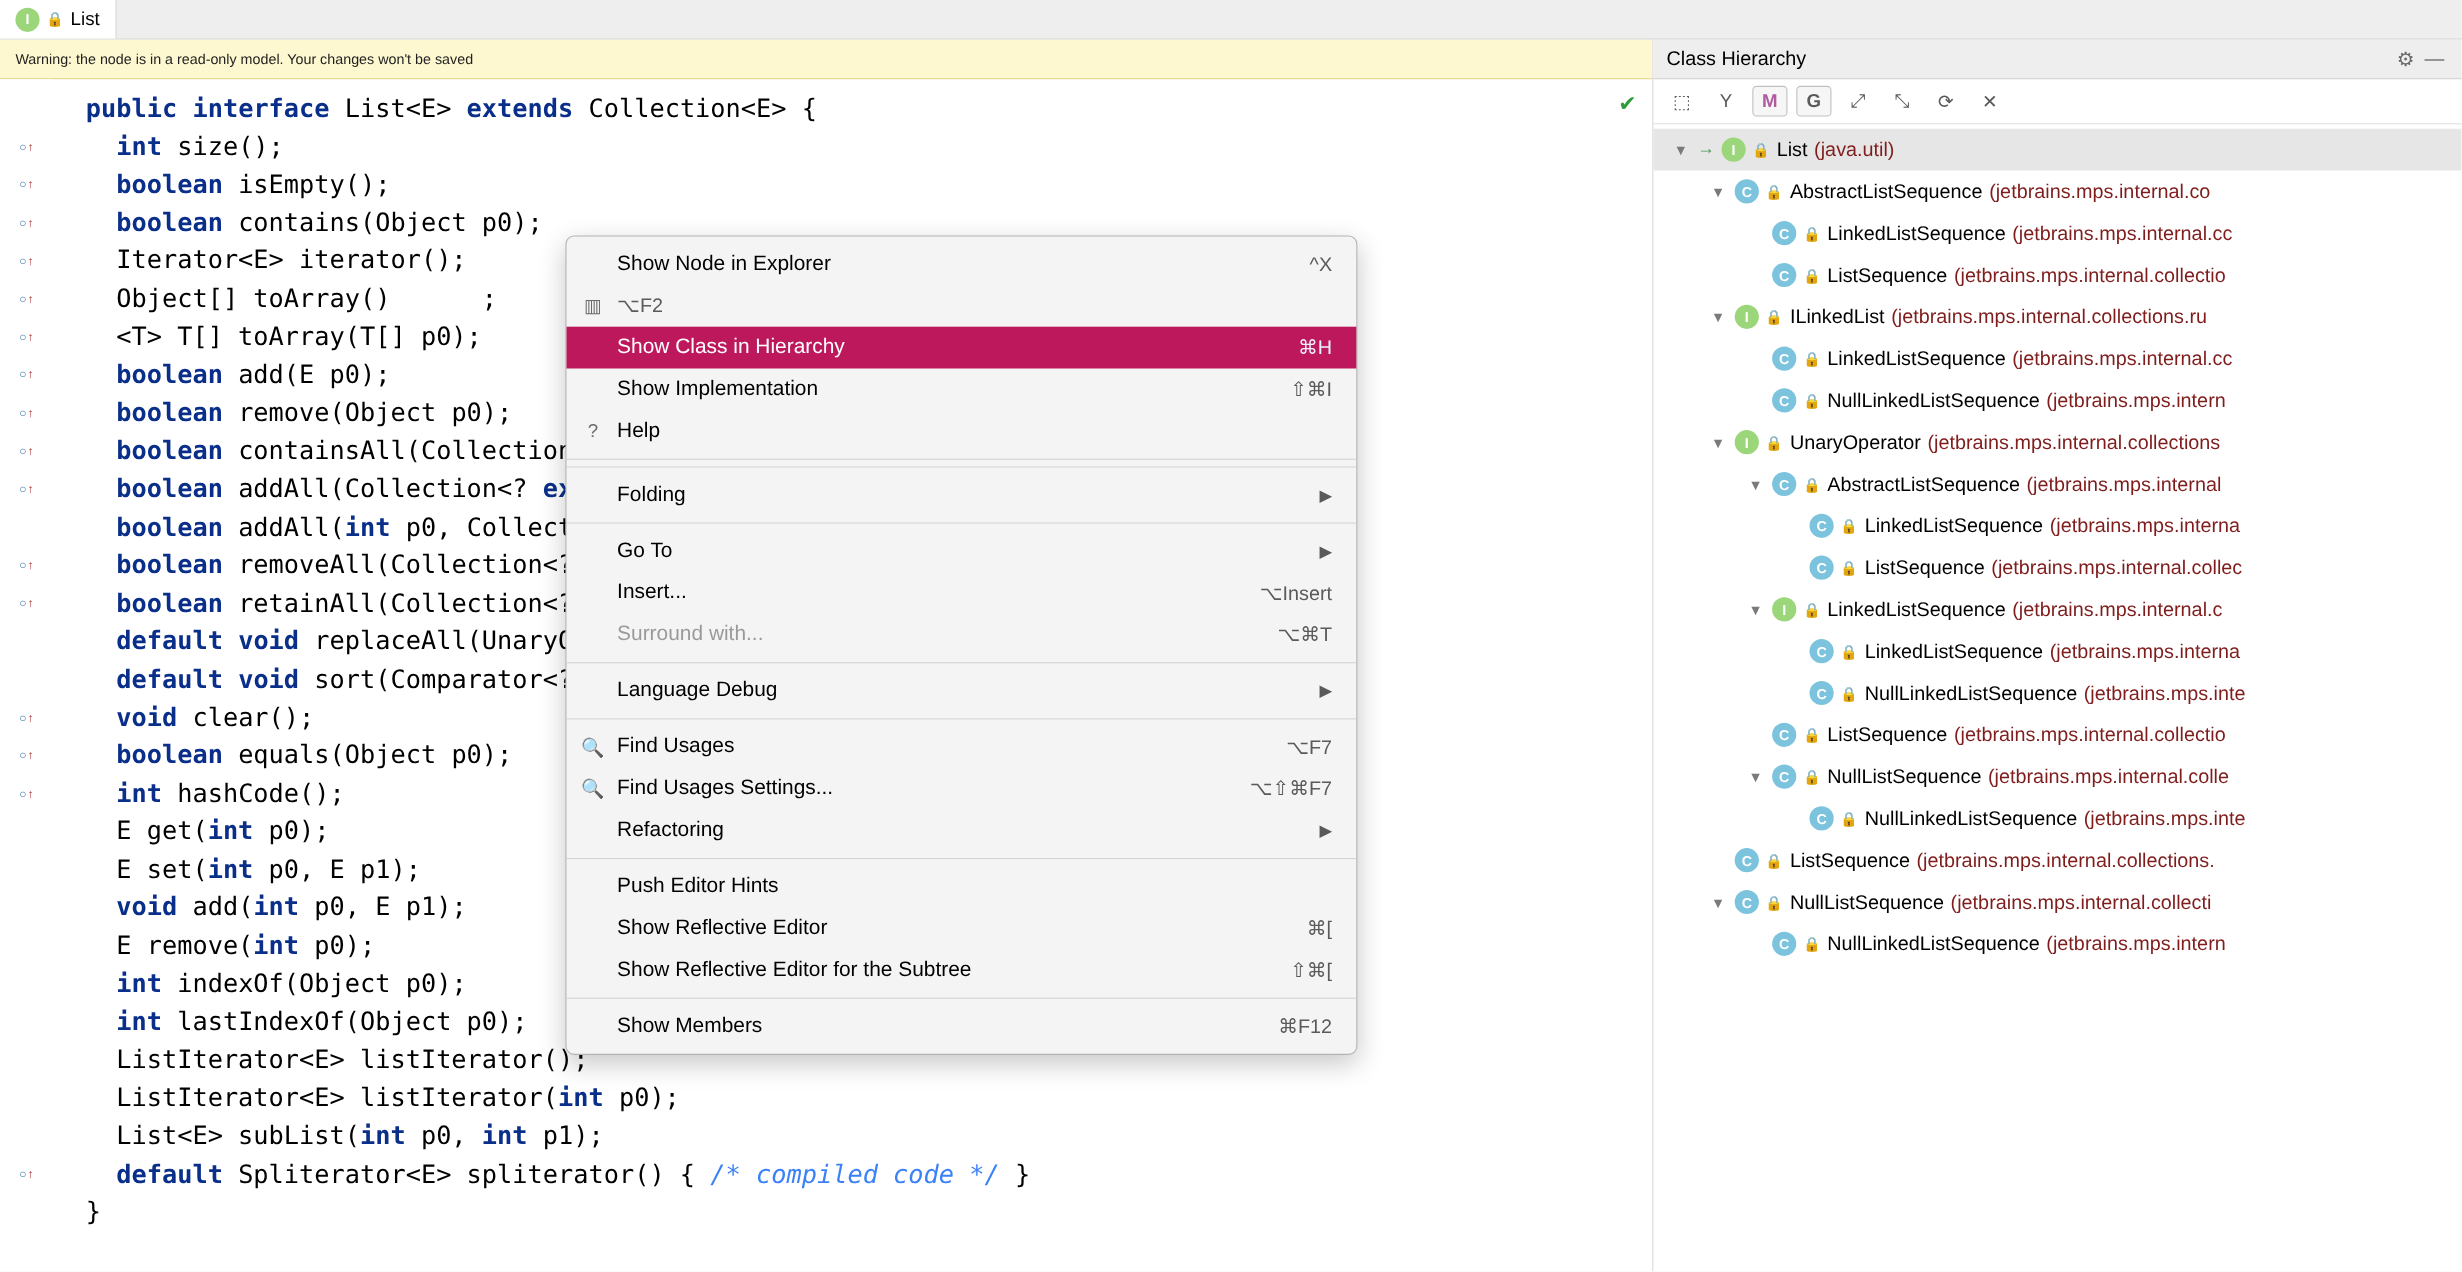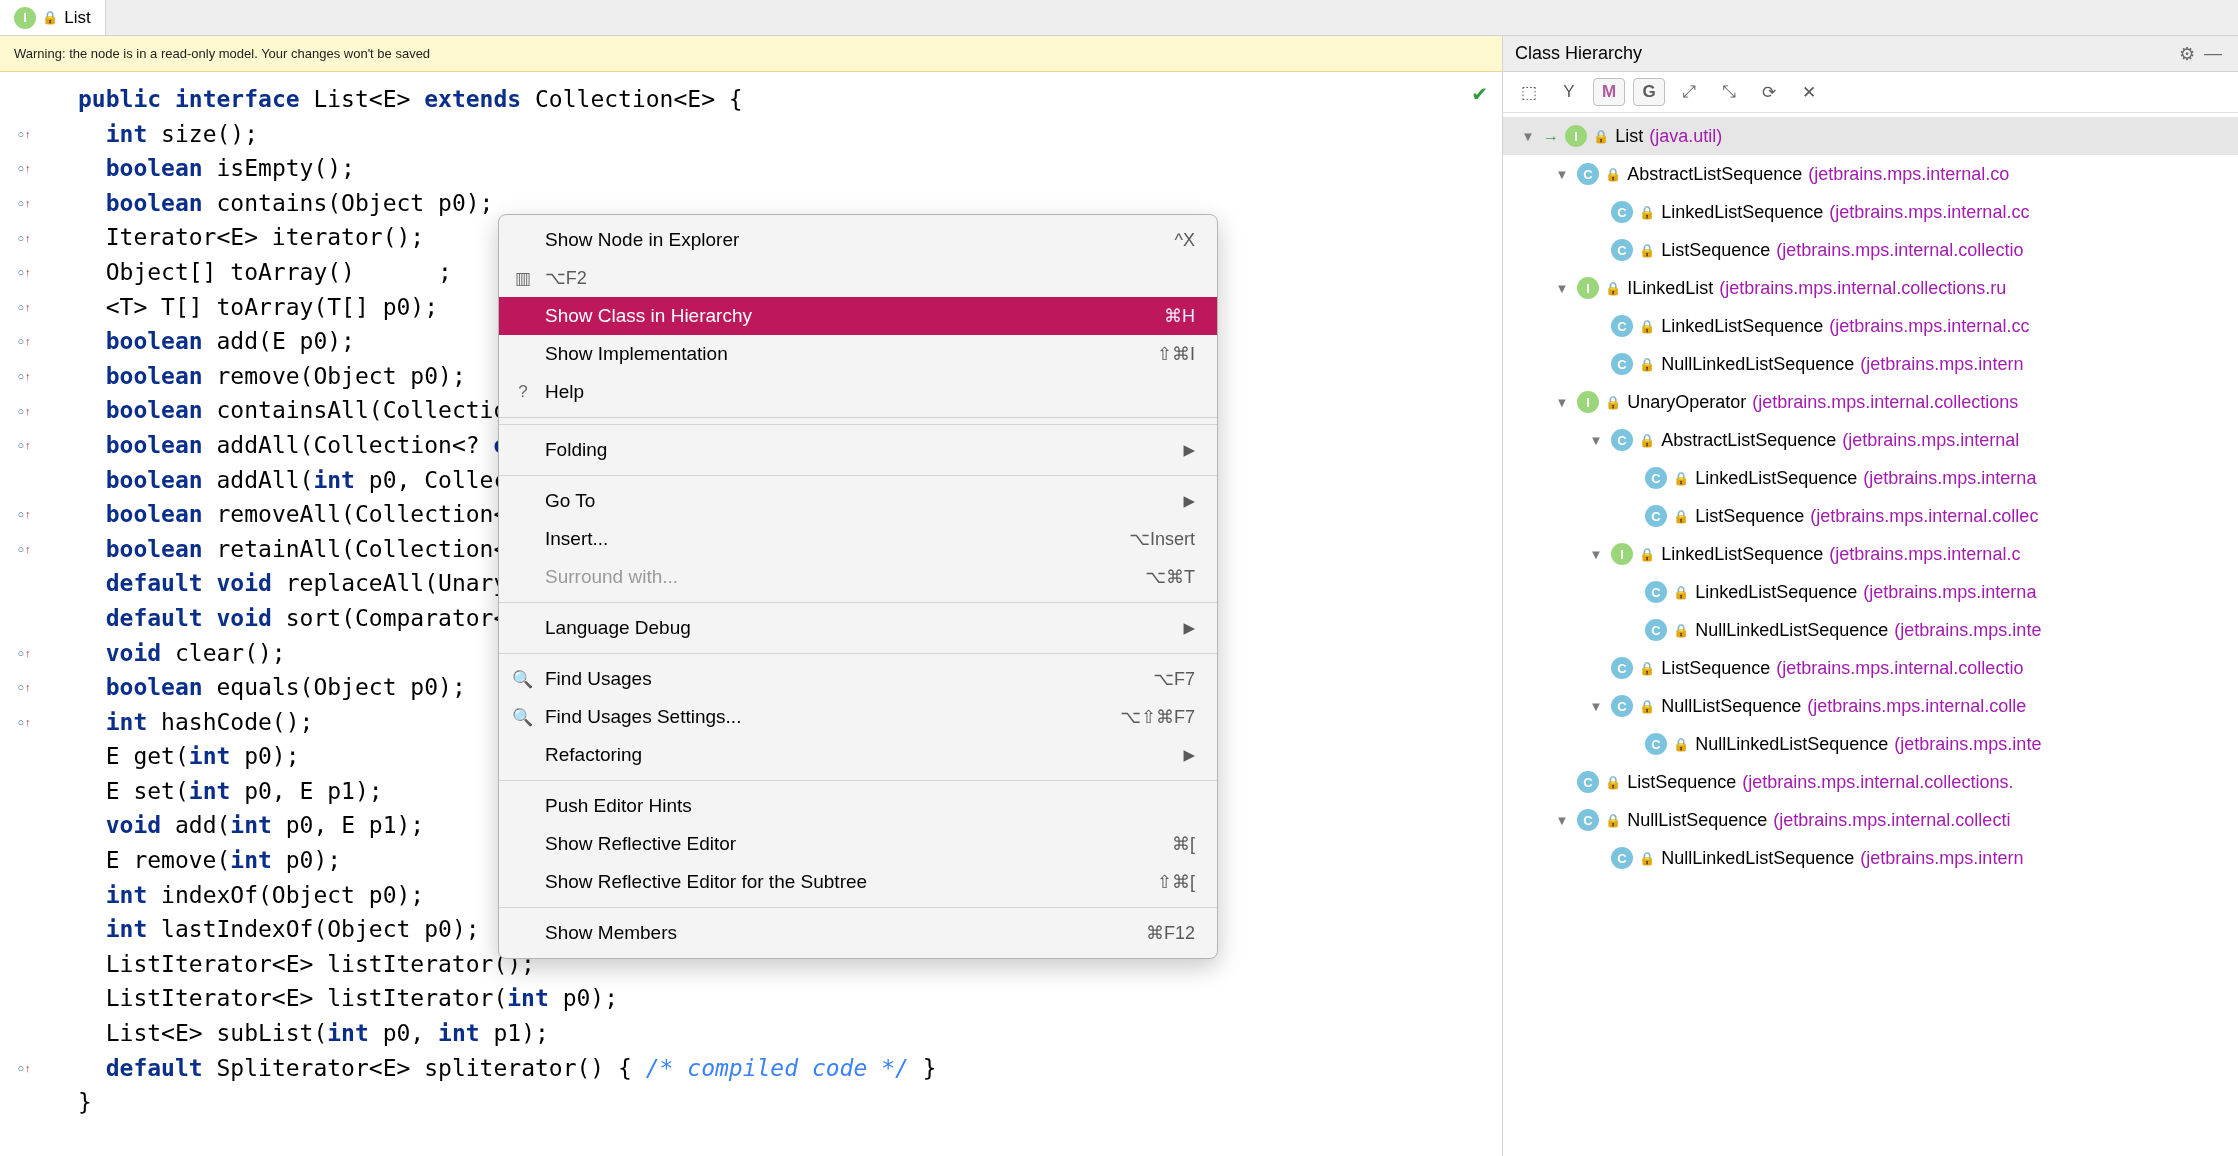--- a/index.html
+++ b/index.html
@@ -14,21 +14,21 @@
 .warning-bar { background: #fdf8cf; border-bottom: 1px solid #e2d98f; padding: 10px 14px; font-size: 13px; color: #222; }
 .code-wrap { position: relative; flex: 1; display: flex; overflow: hidden; }
 .gutter { width: 48px; background: #fff; padding-top: 10px; }
 .gutter div { height: 34.6px; display: flex; align-items: center; justify-content: center; color: #3a6ea5; font-size: 13px; }
 .gutter .mark::before { content: "○"; color: #3a6ea5; font-size: 11px; margin-right: 1px; }
 .gutter .mark::after { content: "↑"; color: #b03030; font-size: 11px; }
 .code { flex: 1; padding: 10px 0 0 30px; font-family: "Menlo", "Consolas", monospace; font-size: 23px; line-height: 34.6px; white-space: pre; color: #000; position: relative; overflow: hidden; }
 .kw { color: #0a2f8a; font-weight: bold; }
 .cm { color: #3b82f6; font-style: italic; }
 .checkmark { position: absolute; top: 10px; right: 14px; color: #2e9c3c; font-size: 20px; }
-.context-menu { position: absolute; top: 142px; left: 498px; width: 720px; background: #f4f4f4; border: 1px solid #b4b4b4; border-radius: 8px; box-shadow: 0 8px 24px rgba(0,0,0,0.22); padding: 6px 0; font-size: 19px; z-index: 100; }
+.context-menu { position: absolute; top: 142px; left: 514px; width: 720px; background: #f4f4f4; border: 1px solid #b4b4b4; border-radius: 8px; box-shadow: 0 8px 24px rgba(0,0,0,0.22); padding: 6px 0; font-size: 19px; z-index: 100; }
 .menu-item { display: flex; align-items: center; height: 38px; padding: 0 22px 0 12px; gap: 10px; }
 .menu-item.selected { background: #be185d; color: #fff; }
 .menu-item .mi-icon { width: 24px; display: inline-flex; justify-content: center; color: #6a6a6a; font-size: 17px; }
 .menu-item.selected .mi-icon { color: #fff; }
 .menu-item .mi-label { flex: 1; }
 .menu-item.disabled { color: #9a9a9a; }
 .menu-item .mi-key { color: #5a5a5a; font-size: 18px; }
 .menu-item.selected .mi-key { color: #eaf0ff; }
 .menu-item .mi-sub { color: #5a5a5a; font-size: 15px; }
 .menu-sep { height: 1px; background: #d4d4d4; margin: 6px 0; }
@@ -38,21 +38,21 @@
 .hp-title .t-icon { width: 26px; text-align: center; color: #6a6a6a; font-size: 18px; cursor: pointer; }
 .hp-toolbar { display: flex; align-items: center; gap: 8px; padding: 6px 10px; border-bottom: 1px solid #e2e2e2; }
 .tb-btn { width: 32px; height: 28px; display: inline-flex; align-items: center; justify-content: center; color: #5a5a5a; font-size: 17px; border-radius: 4px; }
 .tb-btn.boxed { border: 1px solid #c0c0c0; background: #f6f6f6; }
 .tree { flex: 1; padding: 4px 0; overflow: hidden; font-size: 18px; }
 .tree-row { display: flex; align-items: center; height: 38px; gap: 6px; white-space: nowrap; overflow: hidden; }
 .tree-row.root { background: #e6e6e6; }
 .tw { color: #7a7a7a; font-size: 13px; width: 18px; text-align: center; }
 .tw.leaf { visibility: hidden; }
 .pad { display: inline-block; }
-.pkg { color: #a21caf; }
+.pkg { color: #7f1d1d; }
 .lock { color: #9a7a30; font-size: 13px; }
 .n-arrow { color: #4a9c5a; font-size: 16px; }
 </style>
 </head>
 <body>
 
 <div class="app">
   <div class="top-tabs">
     <div class="tab">
       <span class="icon-i">I</span>

